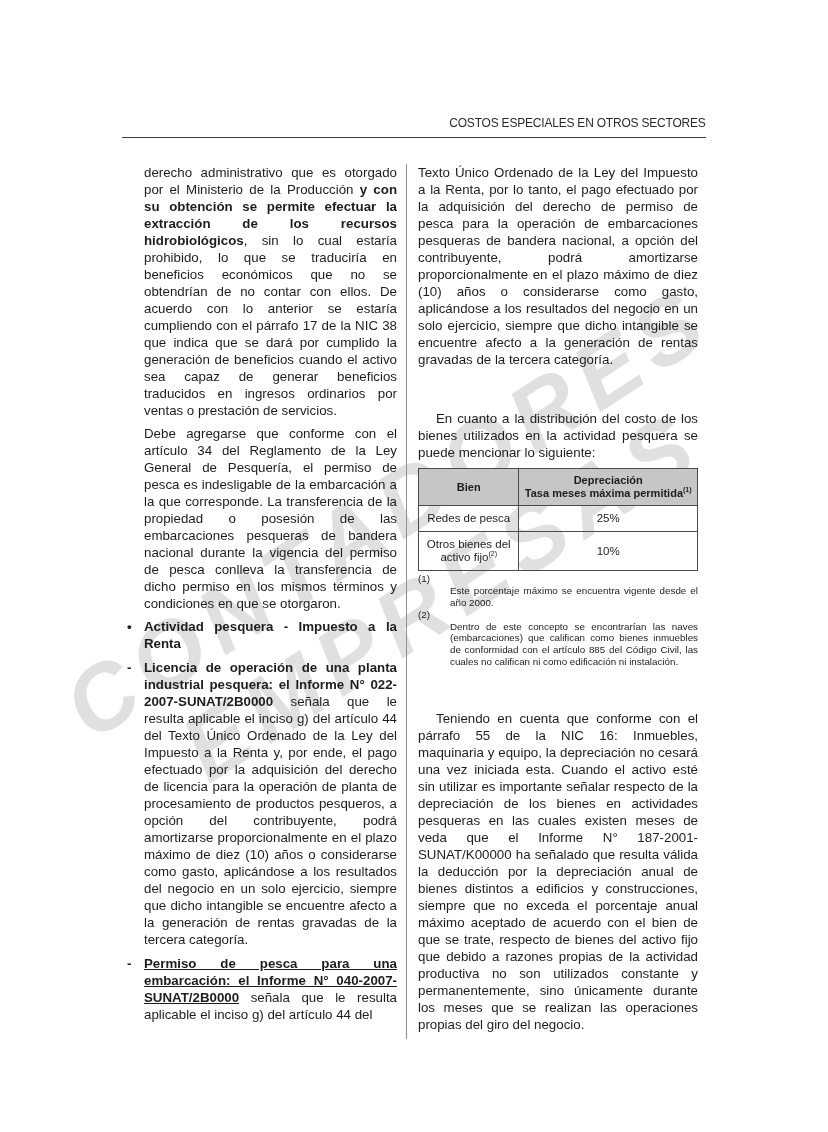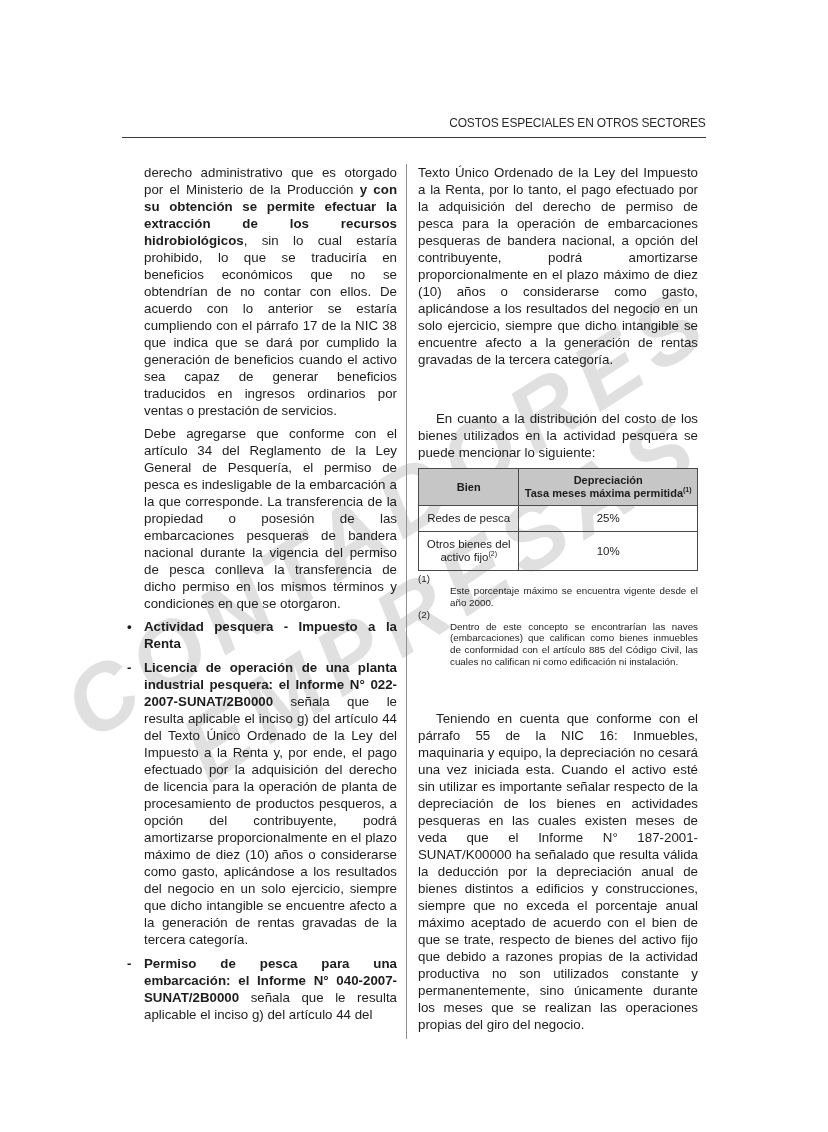--- a/index.html
+++ b/index.html
@@ -160,21 +160,21 @@
         <span><span style="font-weight: bold;">Actividad pesquera - Impuesto a la Renta</span></span>
       </div>
 
       <div class="list-item">
         <span class="marker">-</span>
         <span><span style="font-weight: bold;">Licencia de operación de una planta industrial pesquera: el Informe N° 022-2007-SUNAT/2B0000</span><span> señala que le resulta aplicable el inciso g) del artículo 44 del Texto Único Ordenado de la Ley del Impuesto a la Renta y, por ende, el pago efectuado por la adquisición del derecho de licencia para la operación de planta de procesamiento de productos pesqueros, a opción del contribuyente, podrá amortizarse proporcionalmente en el plazo máximo de diez (10) años o considerarse como gasto, aplicándose a los resultados del negocio en un solo ejercicio, siempre que dicho intangible se encuentre afecto a la generación de rentas gravadas de la tercera categoría.</span></span>
       </div>
 
       <div class="list-item">
         <span class="marker">-</span>
-        <span><span style="font-weight: bold;">Permiso de pesca para una embarcación: el Informe N° 040-2007-SUNAT/2B0000</span><span> señala que le resulta aplicable el inciso g) del artículo 44 del</span></span>
+        <span><span style="font-weight: bold; text-decoration: underline;">Permiso de pesca para una embarcación: el Informe N° 040-2007-SUNAT/2B0000</span><span> señala que le resulta aplicable el inciso g) del artículo 44 del</span></span>
       </div>
     </section>
 
     <div class="col-divider"></div>
 
     <section class="col-right">
       <p class="para"><span>Texto Único Ordenado de la Ley del Impuesto a la Renta, por lo tanto, el pago efectuado por la adquisición del derecho de permiso de pesca para la operación de embarcaciones pesqueras de bandera nacional, a opción del contribuyente, podrá amortizarse proporcionalmente en el plazo máximo de diez (10) años o considerarse como gasto, aplicándose a los resultados del negocio en un solo ejercicio, siempre que dicho intangible se encuentre afecto a la generación de rentas gravadas de la tercera categoría.</span></p>
       <p class="para indent"><span>En cuanto a la distribución del costo de los bienes utilizados en la actividad pesquera se puede mencionar lo siguiente:</span></p>
 
       <table class="dep-table">

